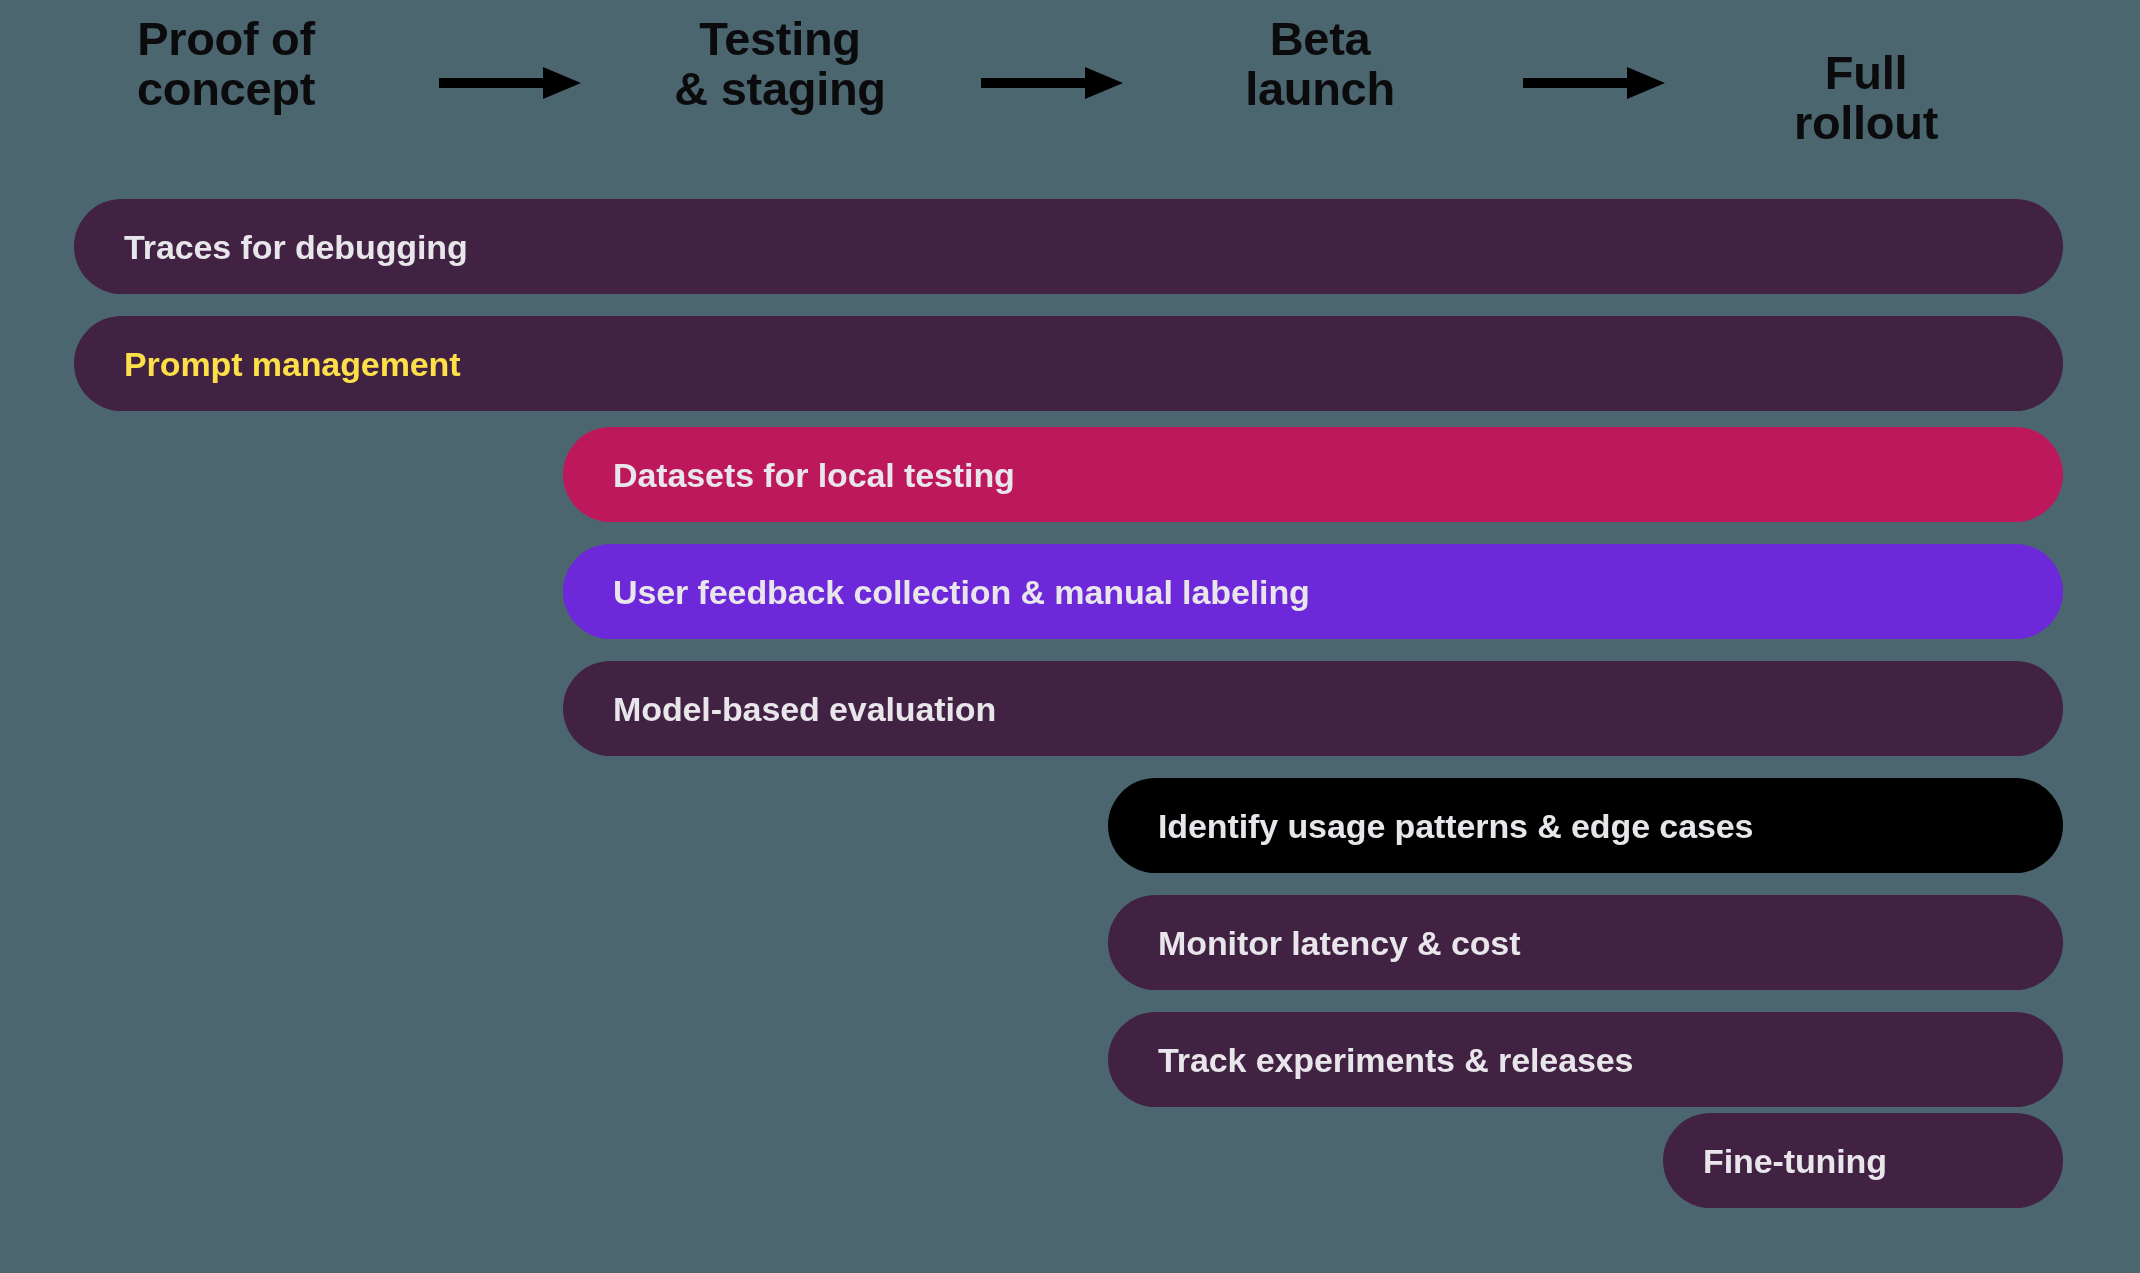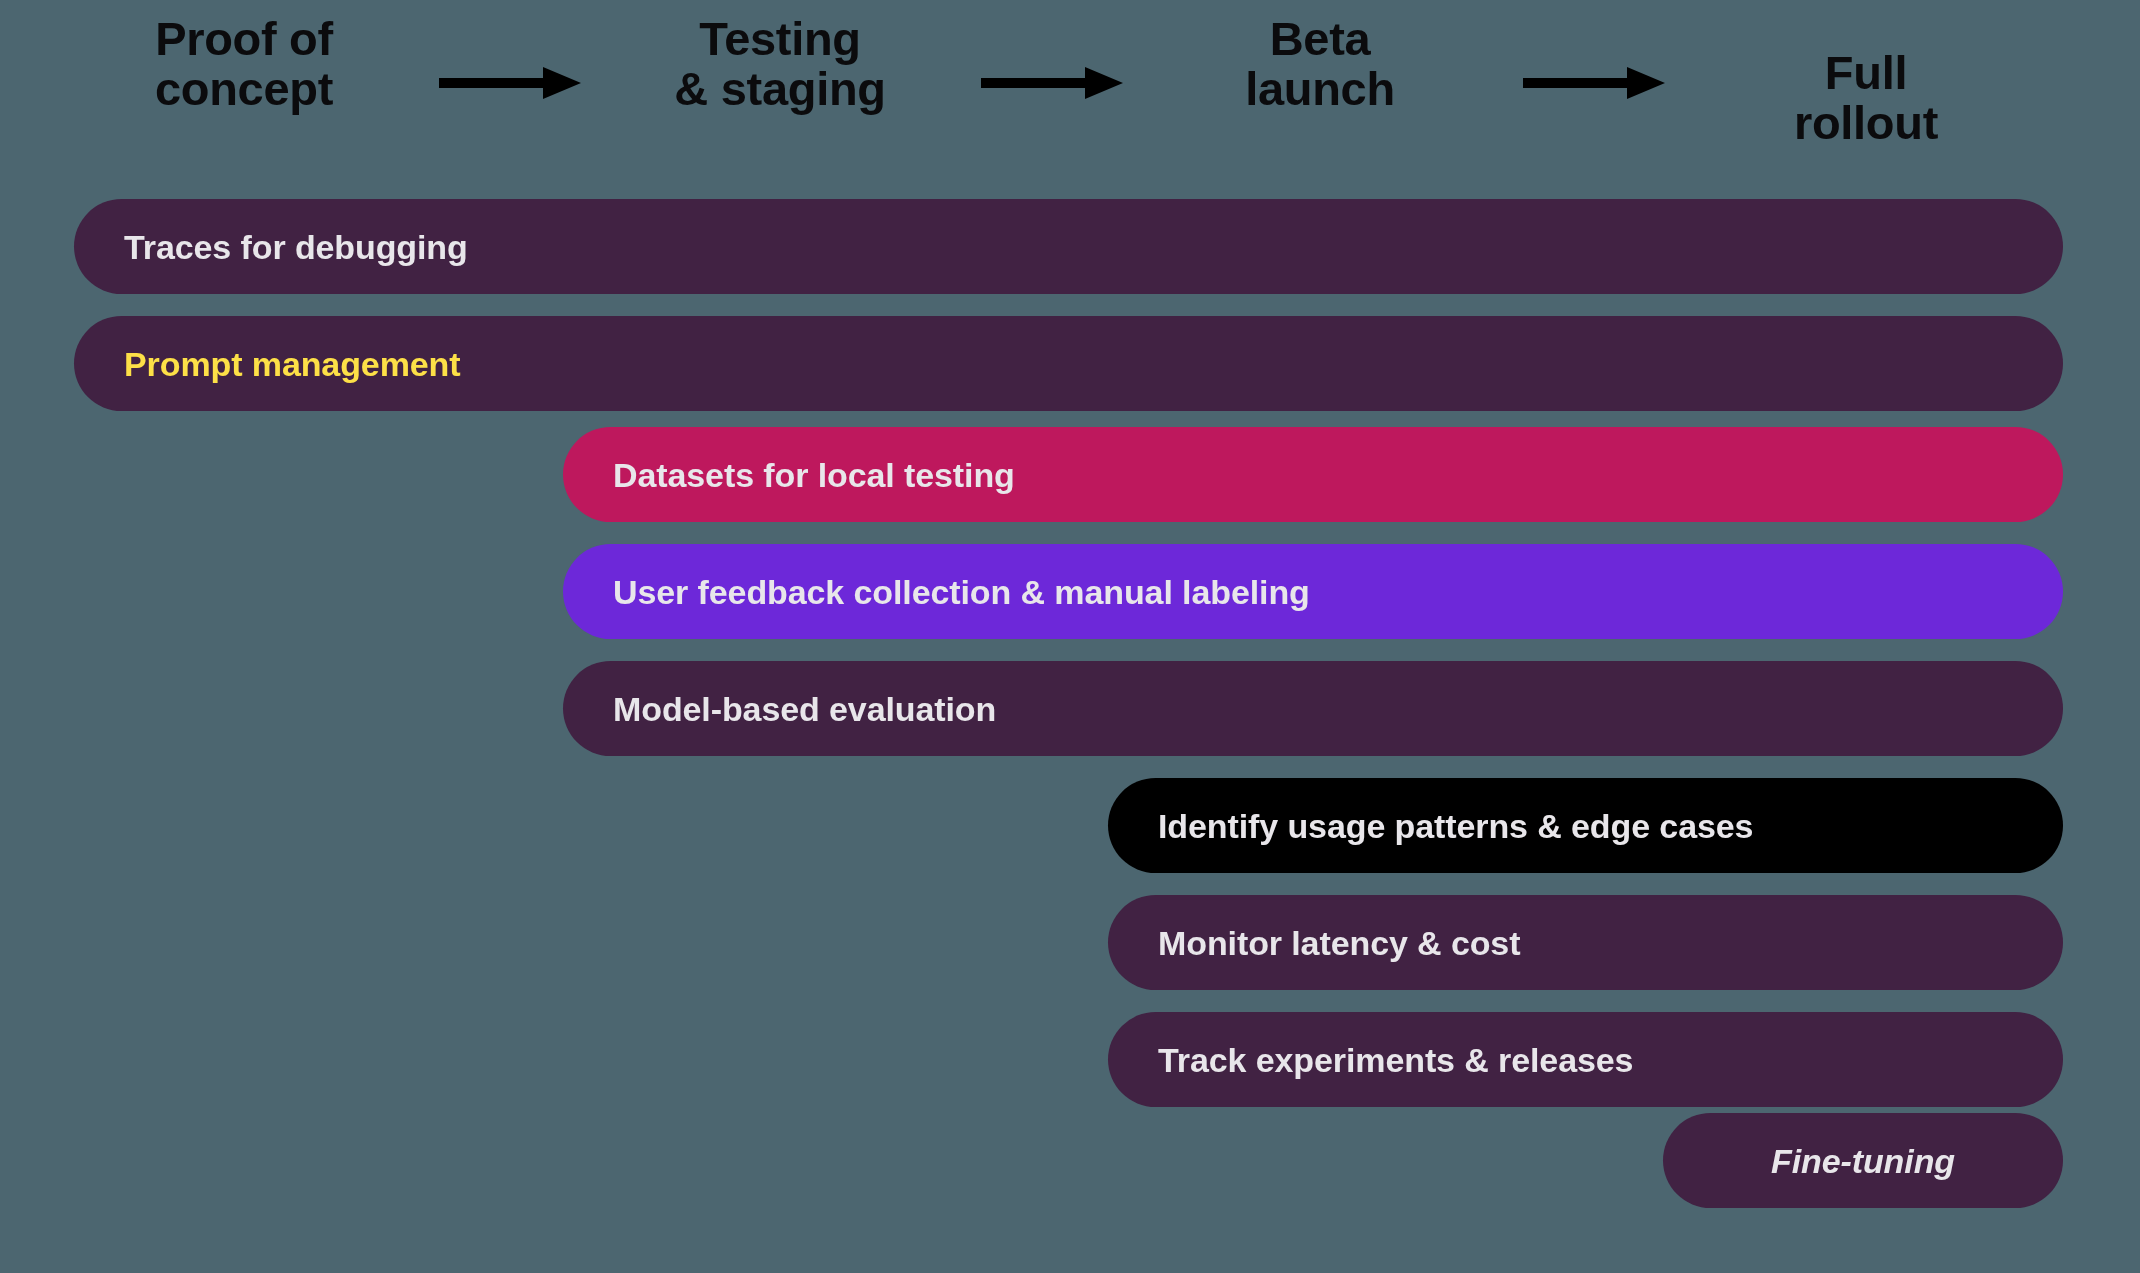--- a/index.html
+++ b/index.html
@@ -58,31 +58,29 @@
     font-size: 34px;
     letter-spacing: -0.1px;
     line-height: 1;
     white-space: nowrap;
   }
   .bar.align-left {
     justify-content: flex-start;
     padding-left: 50px;
   }
   .bar.align-center {
-    justify-content: center;
     padding: 0 40px;
-    font-style: italic;
   }
 </style>
 </head>
 <body>
 
 <div id="canvas">
   <div id="phase-header">
-      <div class="phase-label" style="left: 244px; top: 14px;">Proof of
+      <div class="phase-label" style="left: 226px; top: 14px;">Proof of
 concept</div>
       <div class="phase-label" style="left: 780px; top: 14px;">Testing
 &amp; staging</div>
       <div class="phase-label" style="left: 1320px; top: 14px;">Beta
 launch</div>
       <div class="phase-label" style="left: 1866px; top: 14px; margin-top: 34px;">Full
 rollout</div>
       <div class="phase-arrow" style="left: 510px; top: 66px;">
         <svg width="142" height="34" viewBox="0 0 142 34">
           <rect x="0" y="12" width="112" height="10" fill="#000000"></rect>

